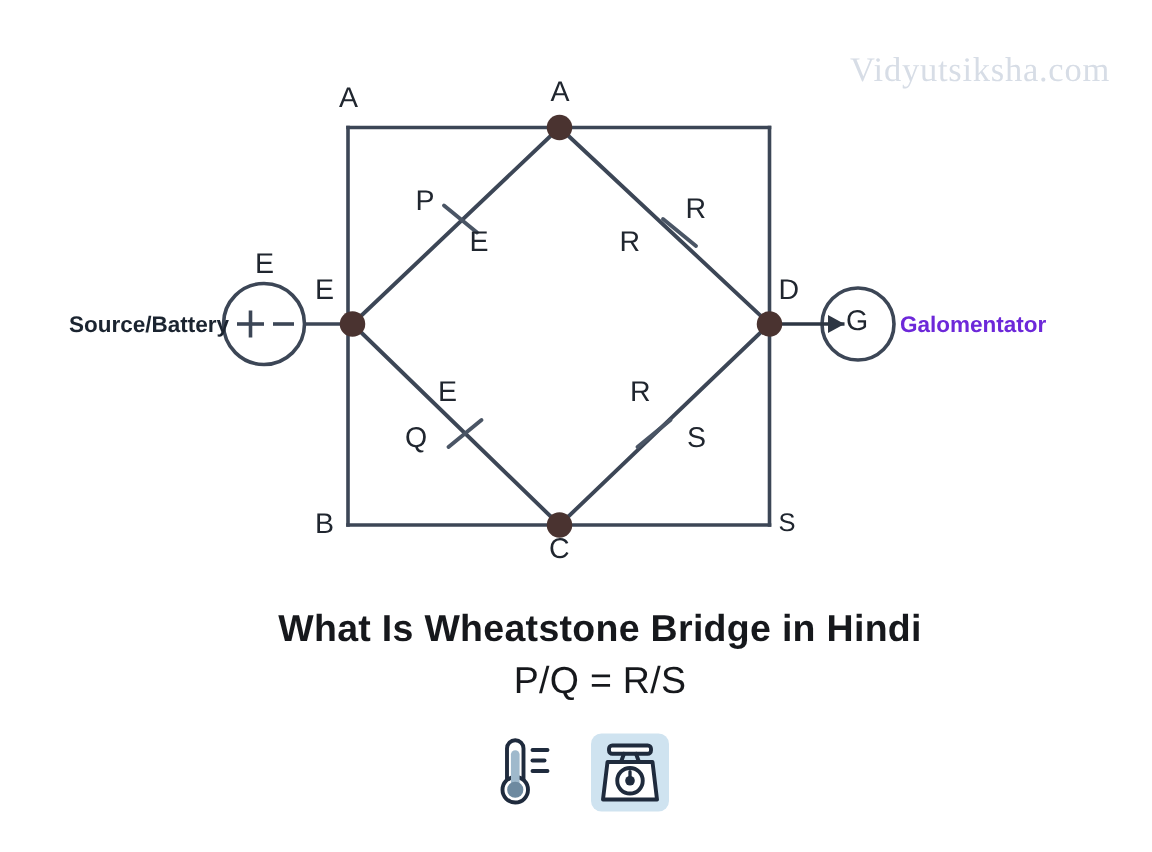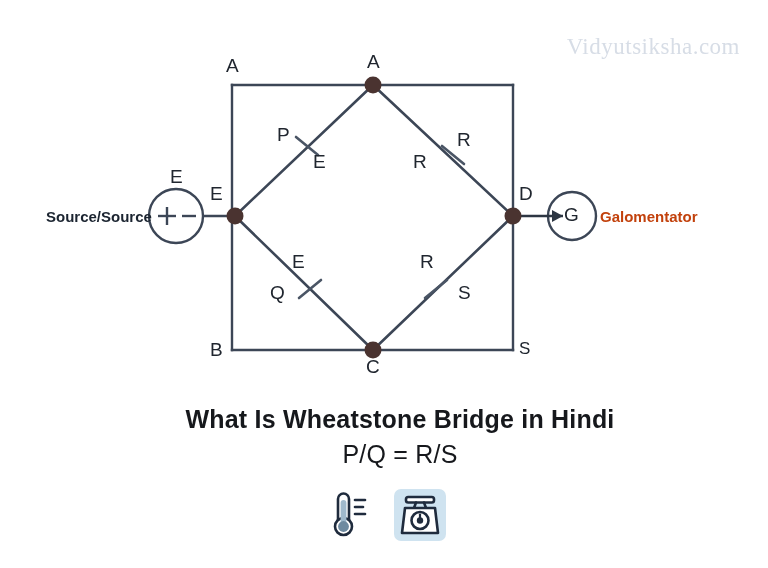--- a/index.html
+++ b/index.html
@@ -47,21 +47,21 @@
     font-size: 17px;
   }
   .diagram-label.bold {
     font-weight: bold;
     font-size: 15px;
     color: #1b2430;
   }
   .diagram-label.sidetext {
     font-size: 15px;
     font-weight: 600;
-    color: #c2410c;
+    color: #6d28d9;
   }
 
   #caption-block {
     position: absolute;
     left: 16px;
     top: 405px;
     width: 768px;
     text-align: center;
   }
   #caption-title {
@@ -176,21 +176,21 @@
   
   <div class="diagram-label" style="left:313px; top:152px;">E</div>
 
   <div class="diagram-label" style="left:413px; top:152px;">R</div>
 
   <div class="diagram-label" style="left:292px; top:252px;">E</div>
 
   <div class="diagram-label" style="left:420px; top:252px;">R</div>
 
   
-  <div class="diagram-label bold" style="left:46px; top:209px;">Source/Source</div>
+  <div class="diagram-label bold" style="left:46px; top:209px;">Source/Battery</div>
 
   <div class="diagram-label" style="left:170px; top:167px;">E</div>
 
   
   <div class="diagram-label" style="left:564px; top:205px;">G</div>
 
   <div class="diagram-label sidetext" style="left:600px; top:209px;">Galomentator</div>
 </div>
 
 <div id="caption-block">

